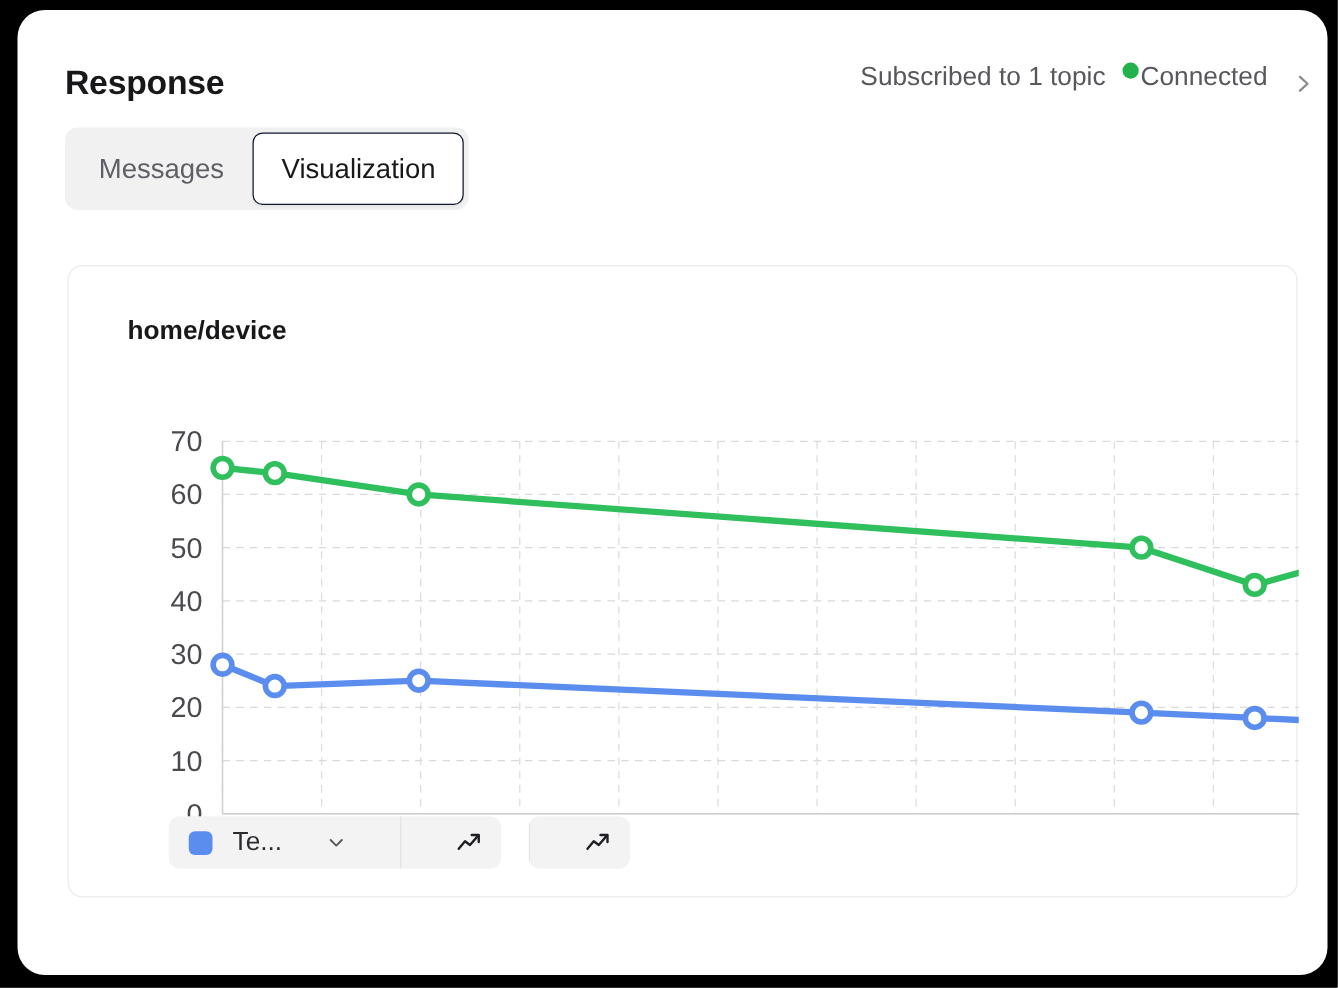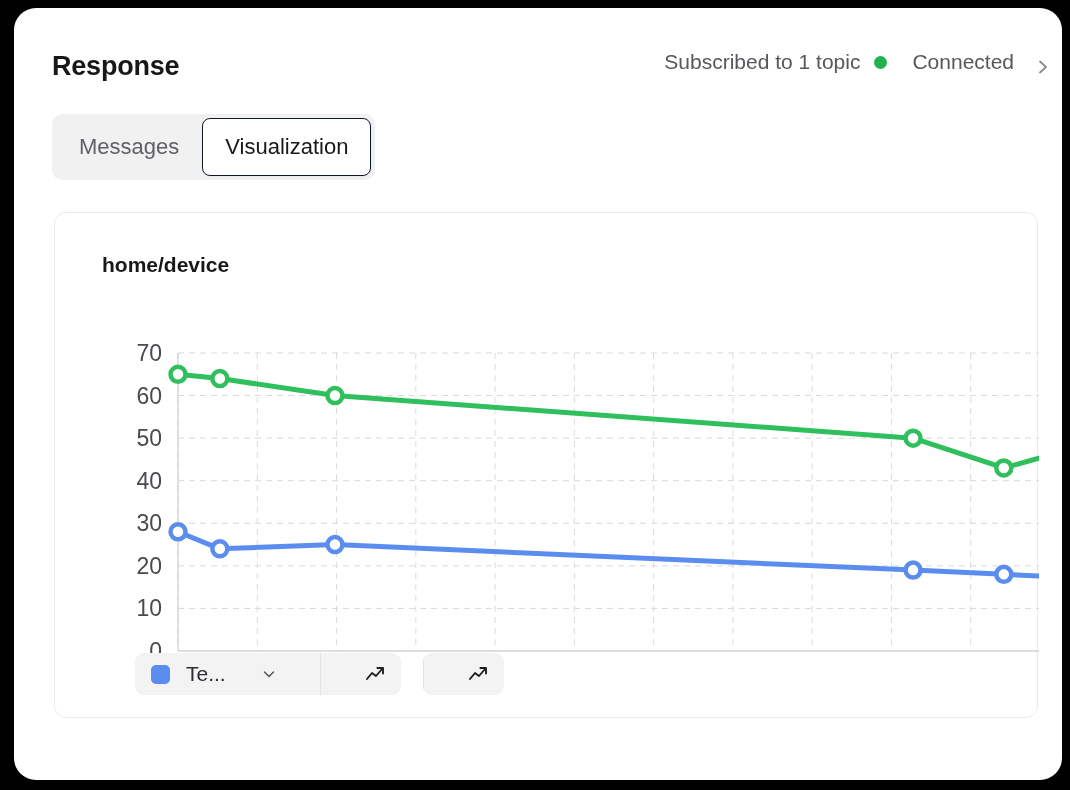--- a/index.html
+++ b/index.html
@@ -55,22 +55,22 @@
     white-space: nowrap;
   }
   .sub-text {
     font-size: 21px;
     color: #57575c;
     font-weight: 400;
     margin-left: 23px;
   }
   .conn-group {
     display: flex;
-    align-items: center;
-    gap: 25px;
+    align-items: flex-start;
+    gap: 1px;
   }
   .status-dot {
     width: 13px; height: 13px;
     border-radius: 50%;
     background: #22b24c;
     display: inline-block;
   }
   .conn-text {
     font-size: 21px;
     color: #57575c;
@@ -80,21 +80,21 @@
     right: 10px;
     top: 14px;
     width: 18px; height: 18px;
   }
   .chev-right svg { display: block; }
 
   
   .tabs {
     position: absolute;
     left: 38px;
-    top: 106px;
+    top: 94px;
     display: flex;
     background: #f1f1f2;
     border-radius: 10px;
     padding: 4px;
     height: 66px;
     align-items: stretch;
   }
   .tab {
     display: flex;
     align-items: center;

